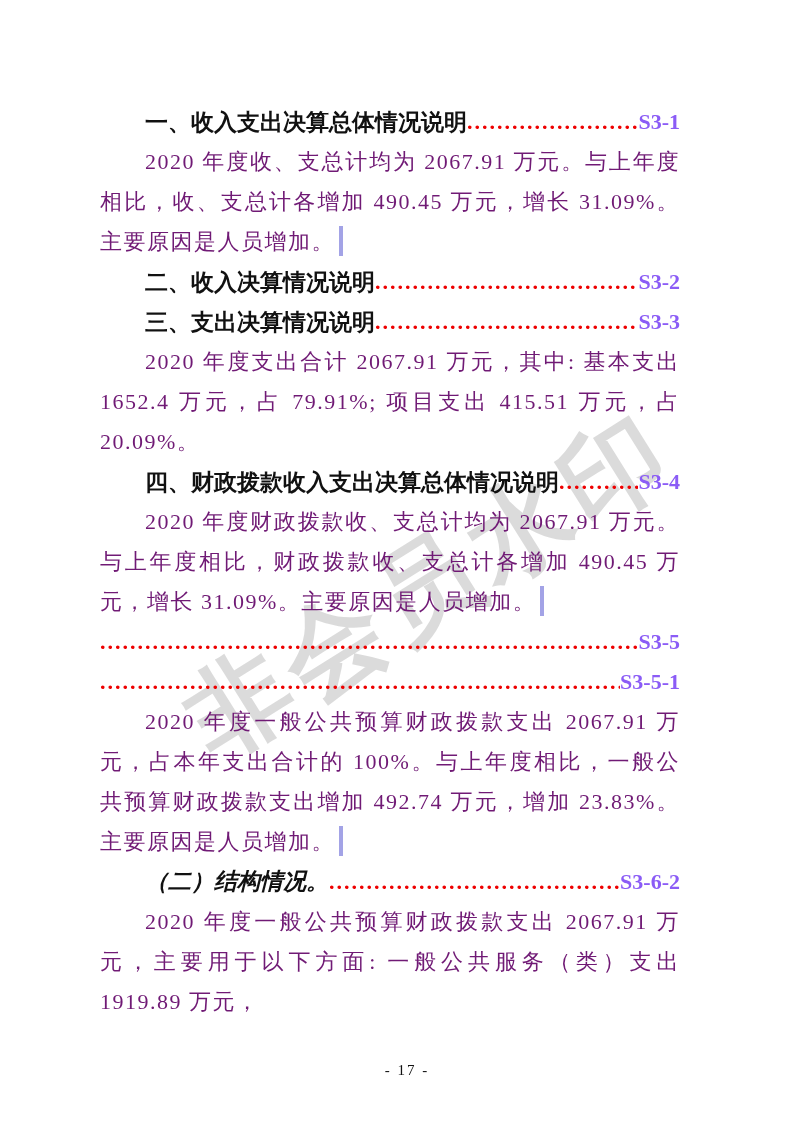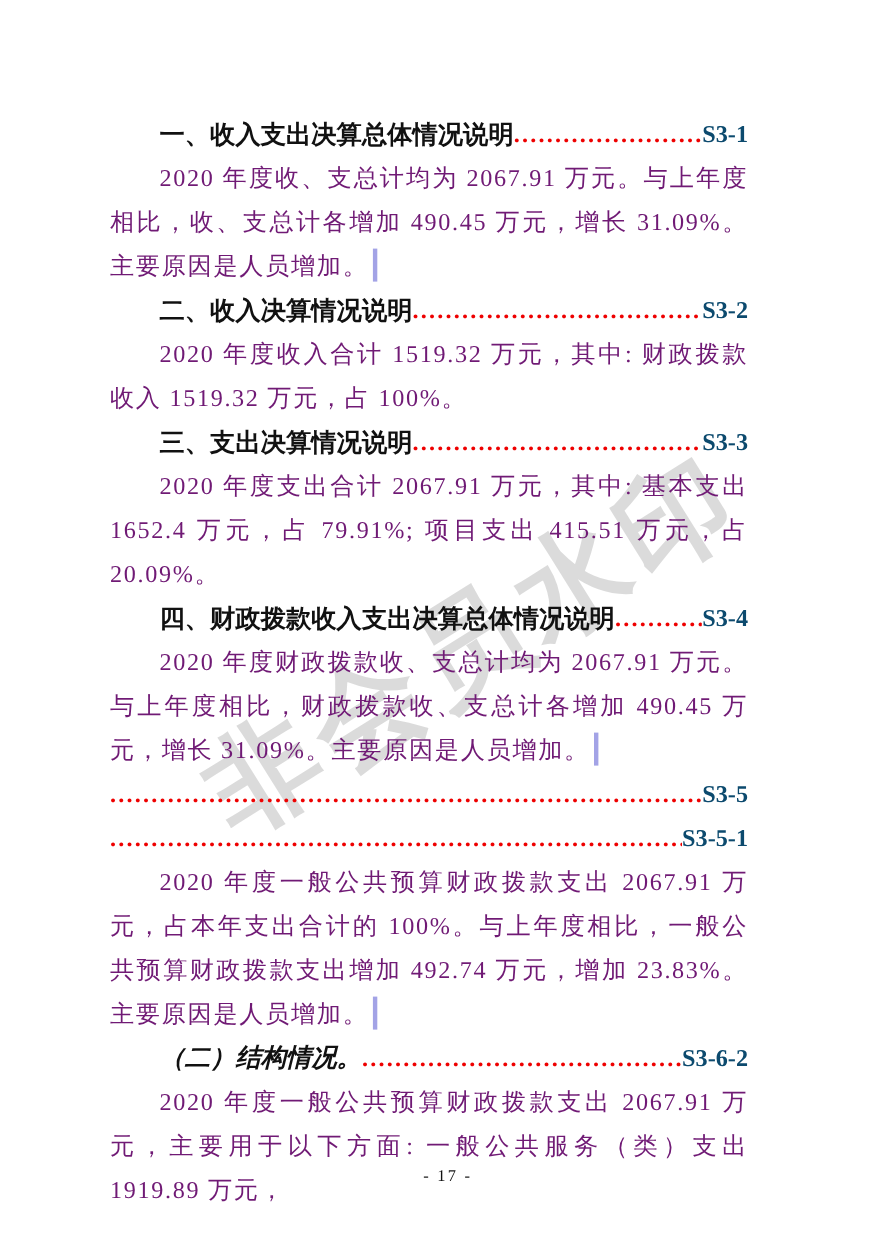--- a/index.html
+++ b/index.html
@@ -67,21 +67,21 @@
     overflow: hidden;
     white-space: nowrap;
     color: #ee0000;
     font-weight: 700;
     font-size: 22px;
     letter-spacing: 2px;
     font-family: "Liberation Serif", "DejaVu Serif", serif;
   }
   .ref {
     flex: 0 0 auto;
-    color: #0c4a6e;
+    color: #8b5cf6;
     font-weight: 700;
     font-size: 22px;
     font-family: "Liberation Serif", "DejaVu Serif", serif;
     white-space: nowrap;
   }
   p.bodytext {
     font-size: 22px;
     line-height: 40px;
     text-align: justify;
     text-indent: 45px;
@@ -124,21 +124,20 @@
     <span class="leader">............................................................................................</span>
     <span class="ref">S3-1</span>
   </div>
   <p class="bodytext"><span>2020 年度收、支总计均为 2067.91 万元。与上年度相比，收、支总计各增加 490.45 万元，增长 31.09%。主要原因是人员增加。</span><span class="caret"></span></p>
 
   <div class="h-row">
     <span class="h1-label">二、收入决算情况说明</span>
     <span class="leader">............................................................................................</span>
     <span class="ref">S3-2</span>
   </div>
-  <p class="bodytext"><span>2020 年度收入合计 1519.32 万元，其中: 财政拨款收入 1519.32 万元，占 100%。</span></p>
 
   <div class="h-row">
     <span class="h1-label">三、支出决算情况说明</span>
     <span class="leader">............................................................................................</span>
     <span class="ref">S3-3</span>
   </div>
   <p class="bodytext"><span>2020 年度支出合计 2067.91 万元，其中: 基本支出 1652.4 万元，占 79.91%; 项目支出 415.51 万元，占 20.09%。</span></p>
 
   <div class="h-row">
     <span class="h1-label">四、财政拨款收入支出决算总体情况说明</span>

